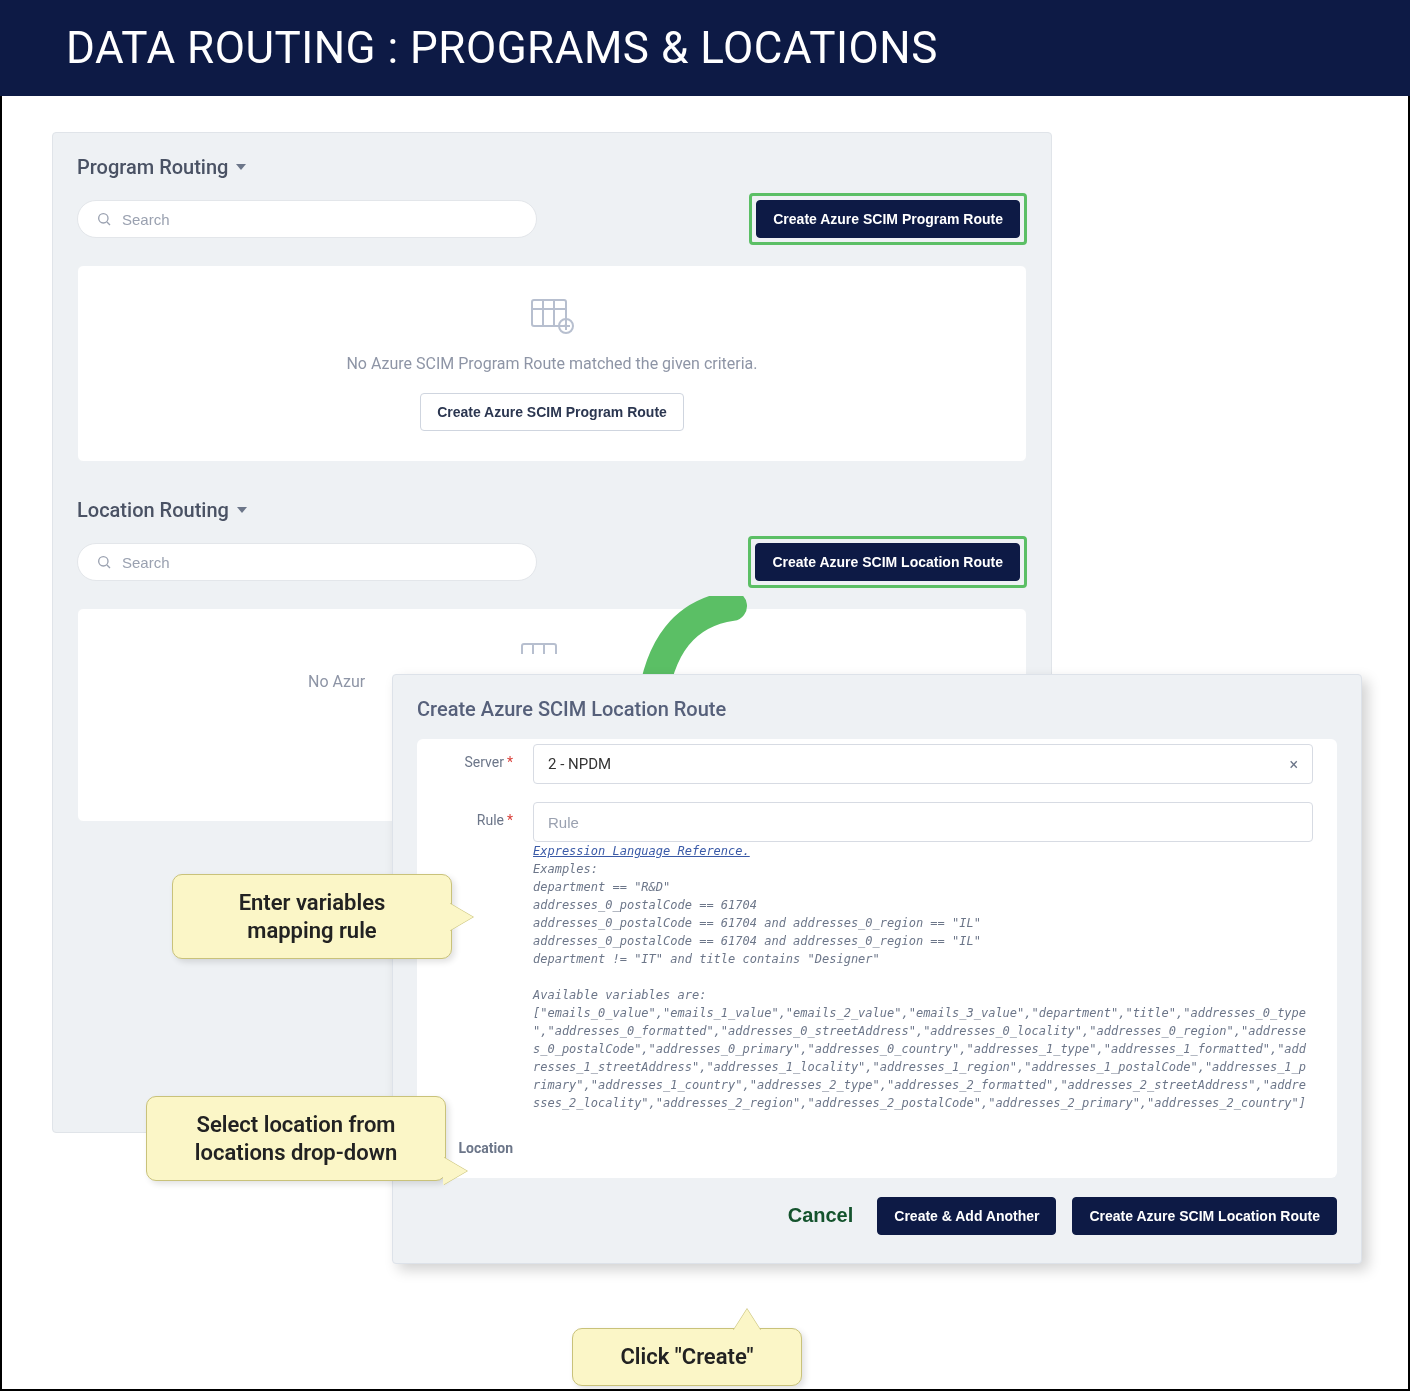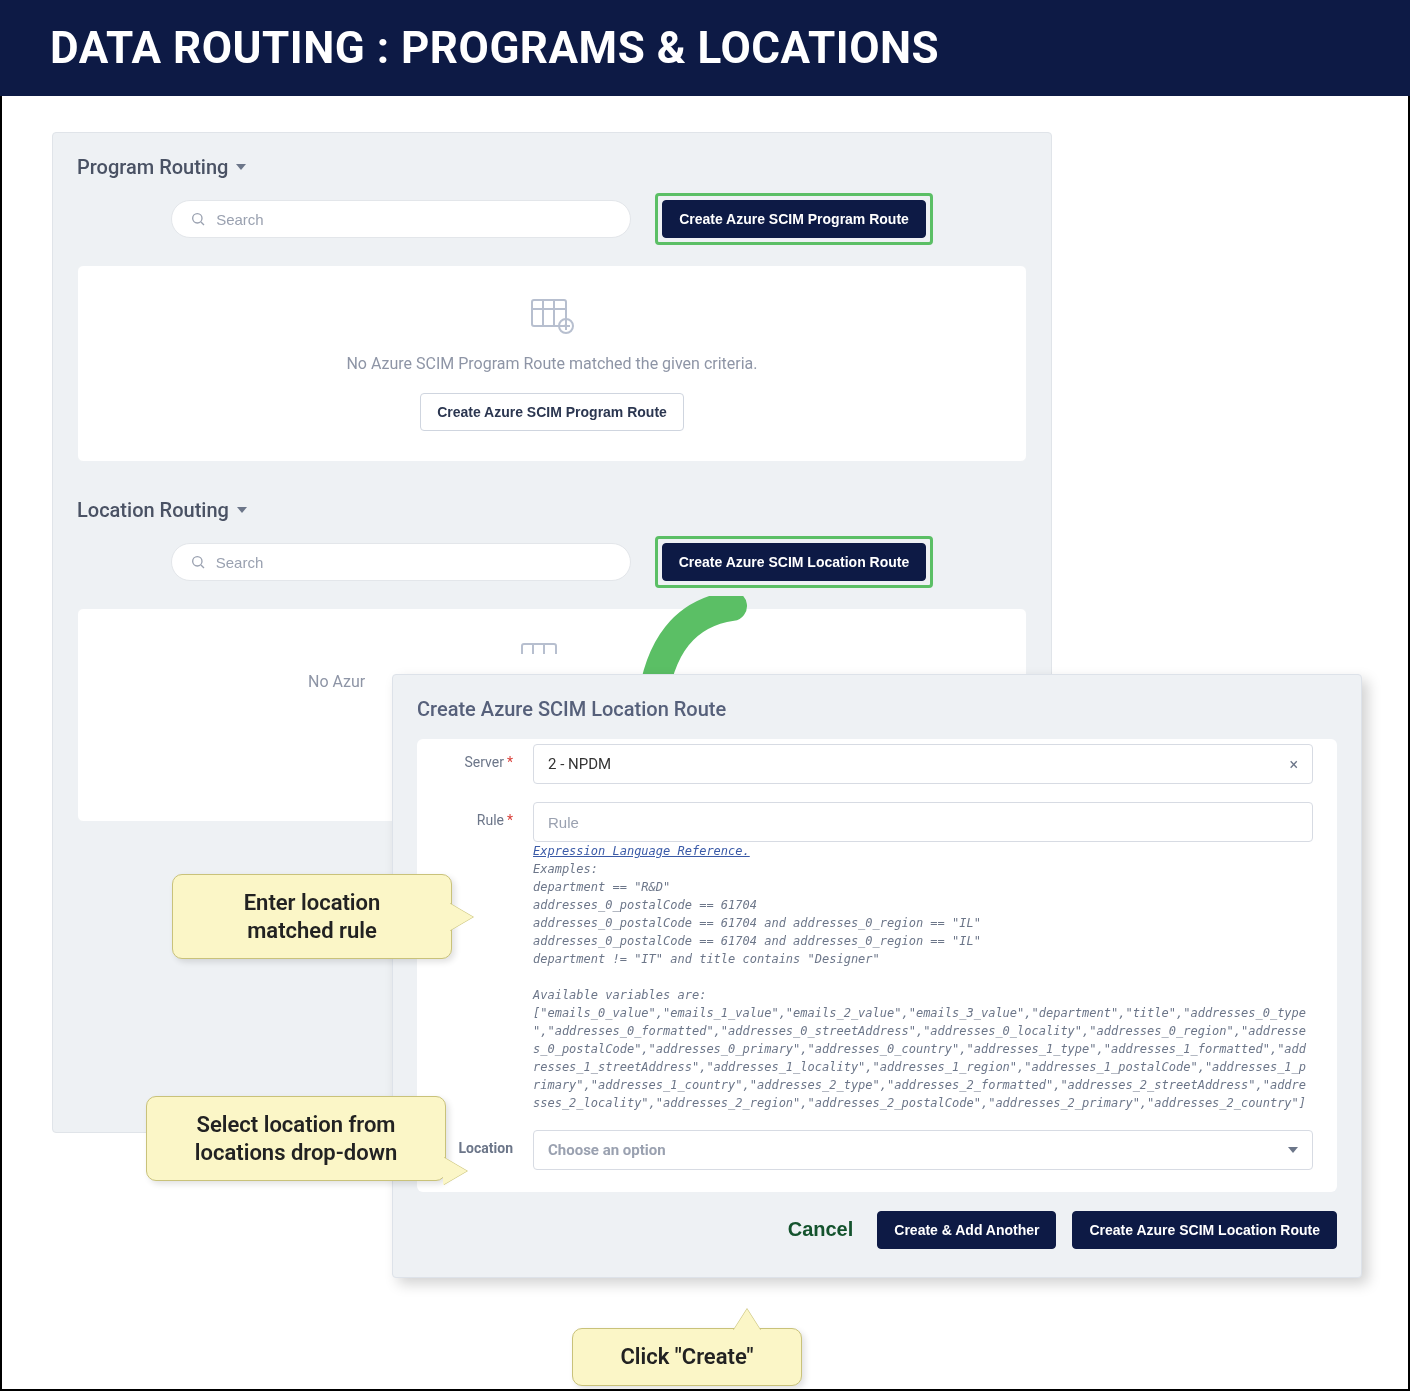--- a/index.html
+++ b/index.html
@@ -7,23 +7,23 @@
     font-family: -apple-system, BlinkMacSystemFont, "Segoe UI", Roboto, Arial, sans-serif;
     background: #fff;
     color: #333;
     width: 1410px;
     height: 1391px;
     position: relative;
   }
   .banner {
     background: #0d1a45;
     color: #fff;
-    font-weight: 700;
+    font-weight: 400;
     font-size: 44px;
-    padding: 22px 50px;
+    padding: 22px 66px;
     letter-spacing: 0.5px;
   }
   .stage {
     position: relative;
     width: 100%;
     height: calc(100% - 96px);
     border: 2px solid #000;
     border-top: none;
   }
   
@@ -47,21 +47,21 @@
     margin-bottom: 14px;
   }
   .chev-down {
     display:inline-block; width:0; height:0;
     border-left:5px solid transparent;
     border-right:5px solid transparent;
     border-top:6px solid #6c7689;
   }
   .row-top {
     display:flex;
-    justify-content: center;
+    justify-content: space-between;
     align-items:center;
     gap:24px;
     margin-bottom: 20px;
   }
   .search {
     display:flex;
     align-items:center;
     gap:10px;
     background:#fff;
     border:1px solid #e3e6ea;
@@ -368,38 +368,32 @@
 addresses_0_postalCode == 61704 and addresses_0_region == "IL"
 addresses_0_postalCode == 61704 and addresses_0_region == "IL"
 department != "IT" and title contains "Designer"</span>
 
 <span>Available variables are: ["emails_0_value","emails_1_value","emails_2_value","emails_3_value","department","title","addresses_0_type","addresses_0_formatted","addresses_0_streetAddress","addresses_0_locality","addresses_0_region","addresses_0_postalCode","addresses_0_primary","addresses_0_country","addresses_1_type","addresses_1_formatted","addresses_1_streetAddress","addresses_1_locality","addresses_1_region","addresses_1_postalCode","addresses_1_primary","addresses_1_country","addresses_2_type","addresses_2_formatted","addresses_2_streetAddress","addresses_2_locality","addresses_2_region","addresses_2_postalCode","addresses_2_primary","addresses_2_country"]</span></div>
         </div>
       </div>
 
       <div class="form-row" style="margin-bottom:0;font-weight:bold;">
         <label>Location</label>
-        <div class="field-col">
-          <div class="select-like placeholder">
-            <span>Choose an option</span>
-            <span class="chev"></span>
-          </div>
-        </div>
       </div>
 
     </div>
     <div class="modal-footer">
       <button class="btn-link">Cancel</button>
       <button class="btn-dark">Create &amp; Add Another</button>
       <button class="btn-dark">Create Azure SCIM Location Route</button>
     </div>
   </div>
 
   <div class="callout c1">
-    <span>Enter location matched rule</span>
+    <span>Enter variables mapping rule</span>
     <span class="tip"></span>
   </div>
   <div class="callout c2">
     <span>Select location from locations drop-down</span>
     <span class="tip"></span>
   </div>
   <div class="callout c3">
     <span>Click "Create"</span>
     <span class="tip"></span>
   </div>

